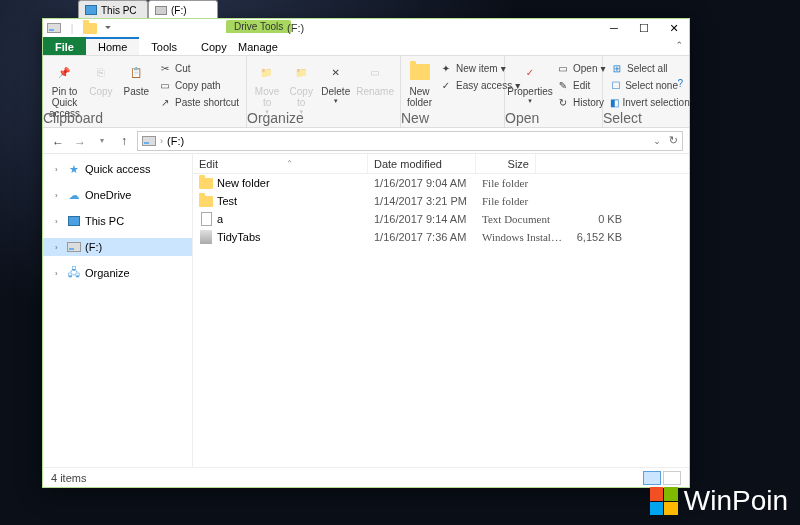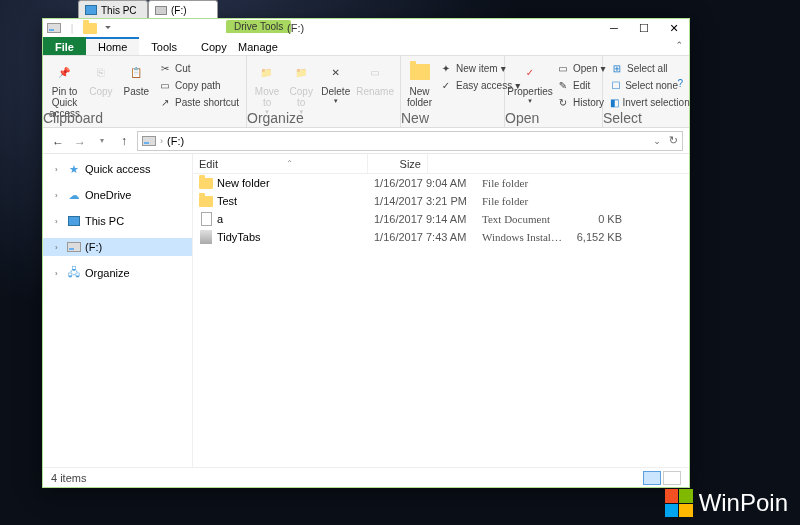--- a/index.html
+++ b/index.html
@@ -1,18 +1,18 @@
 <!DOCTYPE html>
 <html><head>
 <meta charset="utf-8">
 <style>
 * { box-sizing: border-box; margin: 0; padding: 0; font-family: "Segoe UI", Tahoma, sans-serif; }
 body { width: 800px; height: 525px; background: #0a0f18; position: relative; overflow: hidden; }
 .desktop-bg { position: absolute; inset: 0; background: radial-gradient(ellipse at 20% 10%, #2a3550 0%, #0a0f18 40%), radial-gradient(ellipse at 80% 90%, #1a2a1a 0%, transparent 30%), #0a0f18; }
-.watermark { position: absolute; bottom: 8px; right: 12px; color: #fff; font-size: 24px; font-weight: 300; display: flex; align-items: center; gap: 6px; }
+.watermark { position: absolute; bottom: 8px; right: 12px; color: #fff; font-size: 28px; font-weight: 300; display: flex; align-items: center; gap: 6px; }
 .win-logo { width: 28px; height: 28px; display: grid; grid-template: 1fr 1fr / 1fr 1fr; gap: 1px; }
 .win-logo div:nth-child(1){background:#f25022}.win-logo div:nth-child(2){background:#7fba00}.win-logo div:nth-child(3){background:#00a4ef}.win-logo div:nth-child(4){background:#ffb900}
 
 .tabs-row { position: absolute; top: 0; left: 78px; display: flex; gap: 0; z-index: 5; }
 .tab { height: 18px; background: #e8e8e8; border: 1px solid #999; border-bottom: none; border-radius: 3px 3px 0 0; padding: 1px 8px 0 6px; font-size: 10px; display: flex; align-items: center; gap: 4px; cursor: pointer; min-width: 70px; }
 .tab.active { background: #fff; }
 .tab-icon-pc { width: 12px; height: 10px; background: #4aa0e0; border: 1px solid #2a70a0; }
 .tab-icon-drive { width: 12px; height: 9px; background: #d0d0d0; border: 1px solid #888; }
 
 .window { position: absolute; top: 18px; left: 42px; width: 648px; height: 470px; background: #fff; border: 1px solid #b0e090; box-shadow: 0 4px 20px rgba(0,0,0,.5); display: flex; flex-direction: column; }
@@ -304,20 +304,21 @@
           <span>Organize</span>
         </div>
     </div>
 
     <div class="file-list">
       <div class="cols">
         <div class="col name">
             <span>Edit</span>
             <span style="margin:0 auto;font-size:8px;color:#888">⌃</span>
           </div>
+        <div class="col date">Date modified</div>
         <div class="col size">Size</div>
       </div>
       <div class="rows" id="file-rows">
           <div class="row">
             <div class="cell name">
               <span class="file-ic">
                 <span class="ic-folder"></span>
               </span>
               <span>New folder</span>
             </div>
@@ -347,21 +348,21 @@
             <div class="cell type">Text Document</div>
             <div class="cell size">0 KB</div>
           </div>
           <div class="row">
             <div class="cell name">
               <span class="file-ic">
                 <span class="ic-msi"></span>
               </span>
               <span>TidyTabs</span>
             </div>
-            <div class="cell date">1/16/2017 7:43 AM</div>
+            <div class="cell date">1/16/2017 7:36 AM</div>
             <div class="cell type">Windows Installer ...</div>
             <div class="cell size">6,152 KB</div>
           </div>
         </div>
     </div>
   </div>
 
   <div class="statusbar">
     <span>4 items</span>
     <div class="view-toggles">

